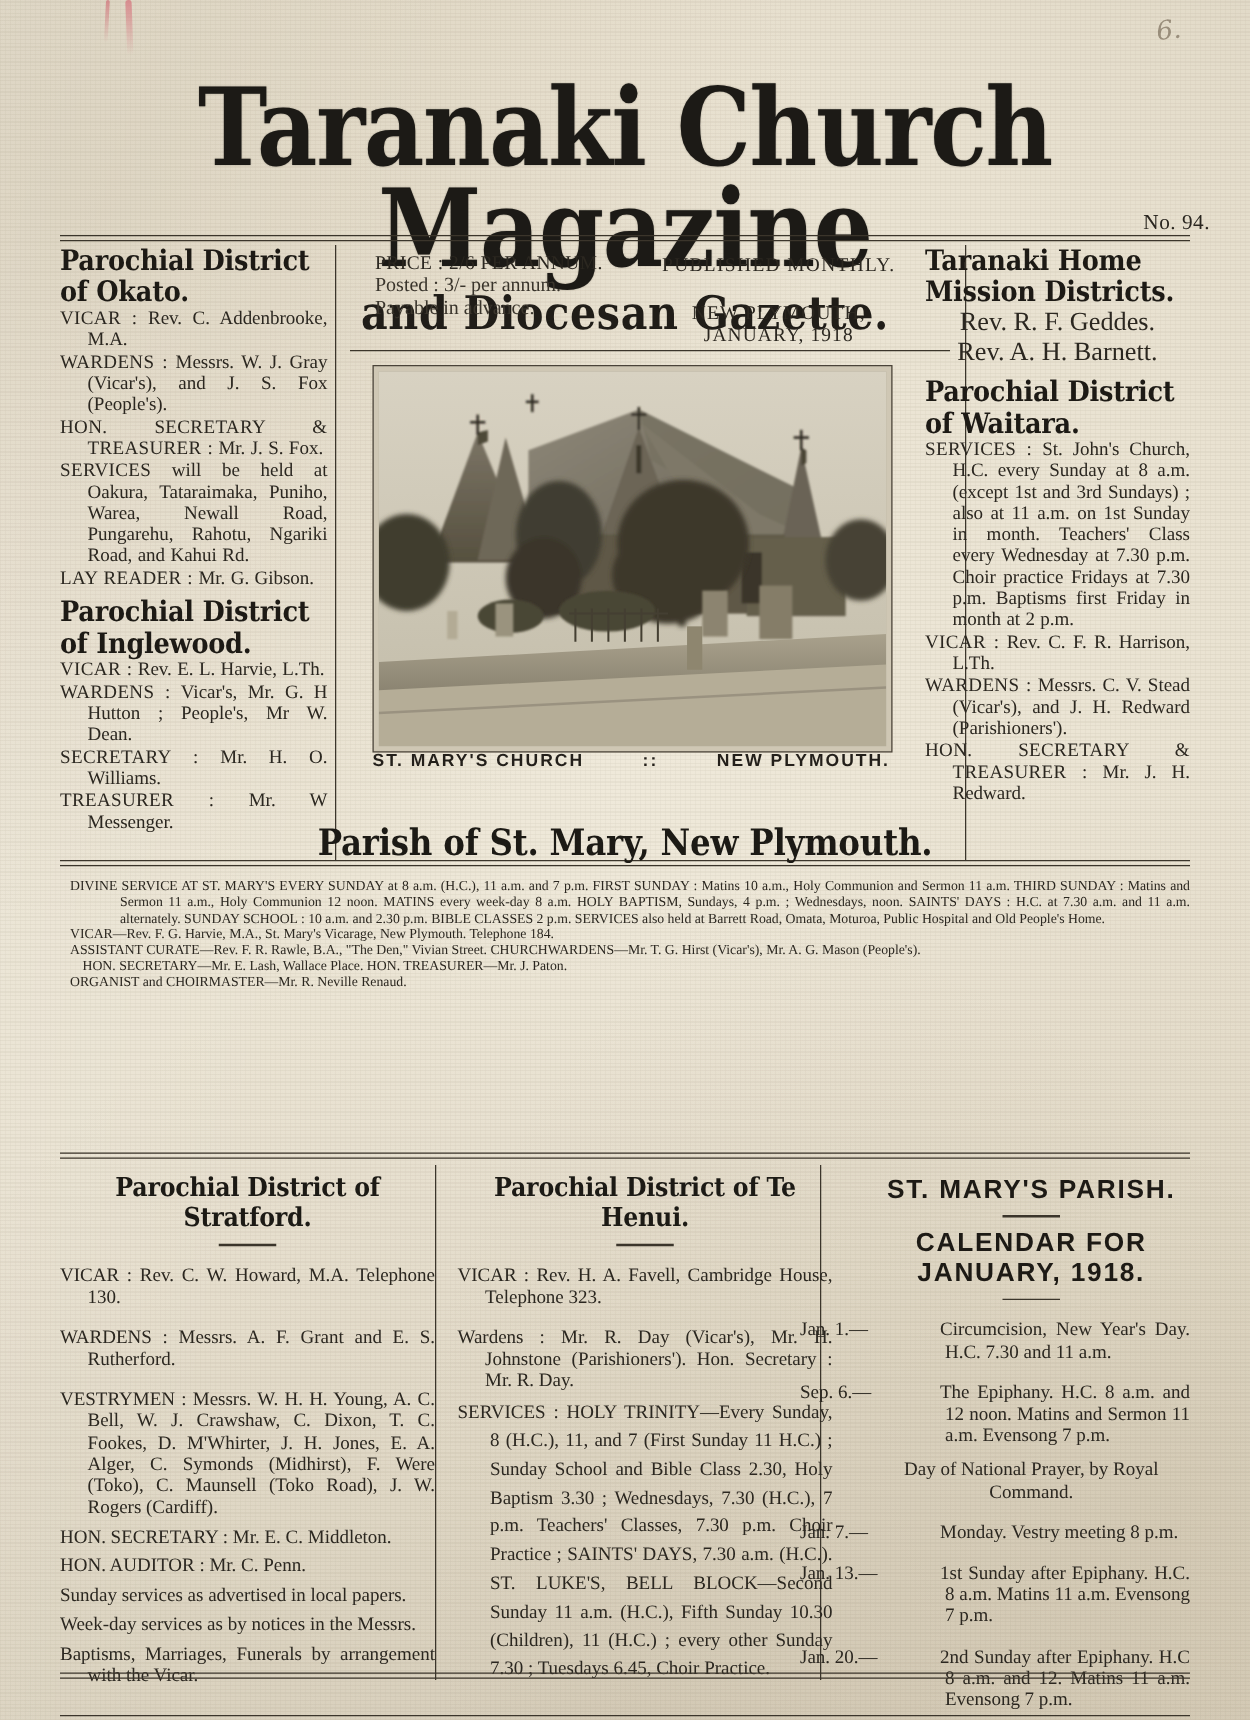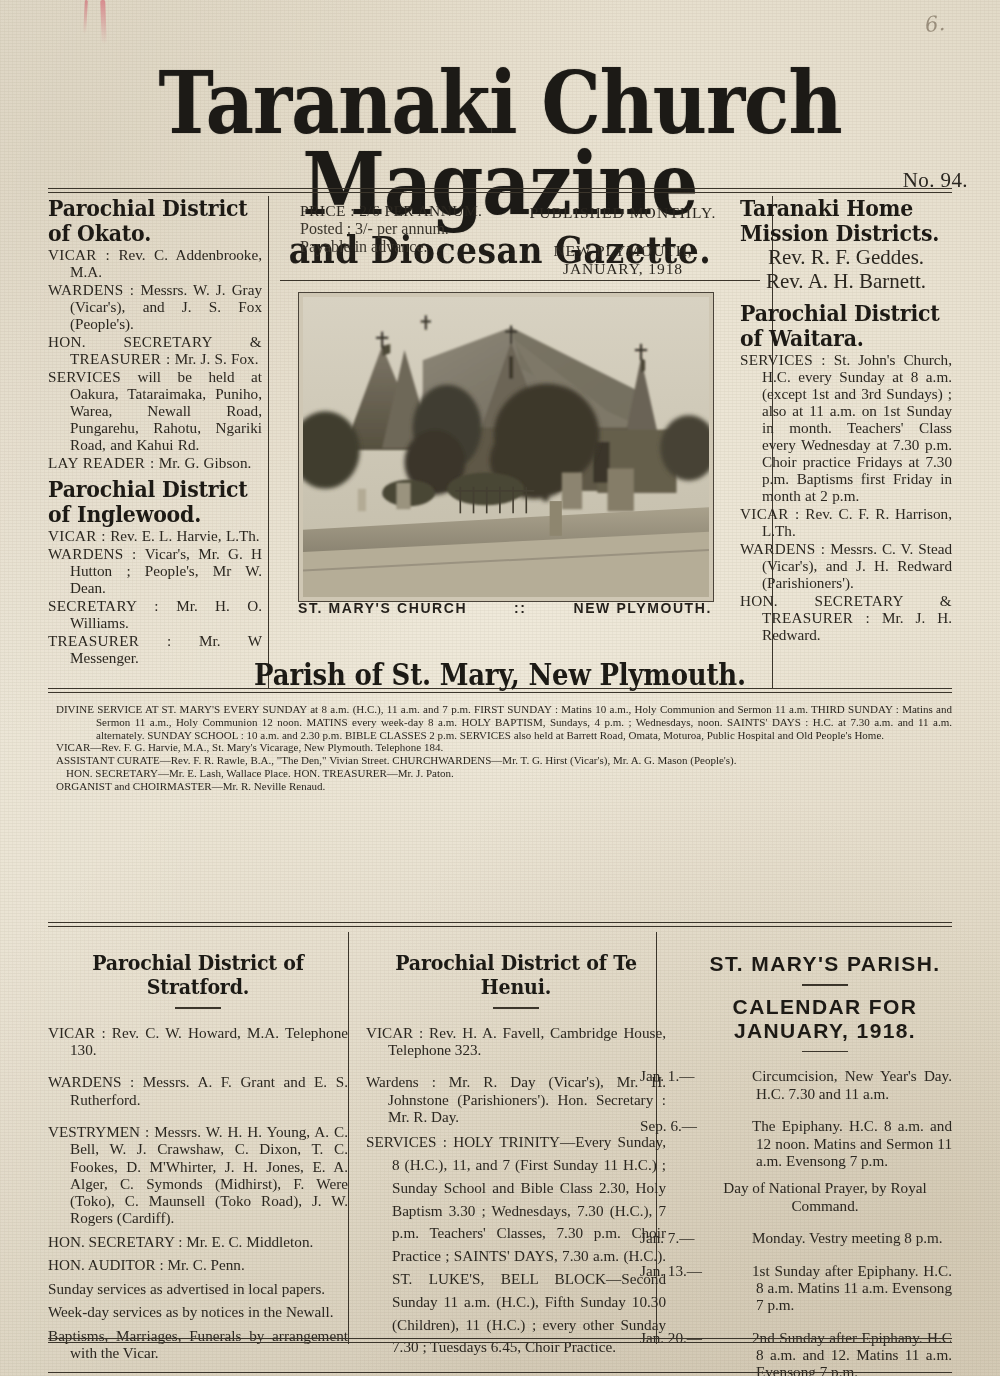--- a/index.html
+++ b/index.html
@@ -60,21 +60,21 @@
     text-shadow:0 0 1px rgba(40,35,28,.5);
   }
   .mast-sub{
     font-family:"DejaVu Serif",serif;font-weight:bold;
     font-size:33px;margin-top:30px;color:#201d18;
     transform:scaleY(1.12);
     letter-spacing:.5px;
   }
   .issue-no{
     position:absolute;right:32px;top:168px;
-    font-family:"Liberation Serif",serif;font-size:21px;color:#2a2620;
+    font-family:"Liberation Serif",serif;font-size:17px;color:#2a2620;
     letter-spacing:.4px;
   }
 
   
   .rule-dbl{position:absolute;background:transparent;}
   .rule-dbl:before,.rule-dbl:after{
     content:"";position:absolute;left:0;right:0;height:1.4px;background:#3b352b;
   }
   .rule-dbl:before{top:0;}
   .rule-dbl:after{top:4px;}
@@ -137,21 +137,21 @@
   }
   .svc-para{
     font-family:"Liberation Serif",serif;font-size:11px;line-height:1.165;
     text-align:justify;margin:0 0 0 0;padding-left:28px;text-indent:-20px;
   }
   .svc-para.ind{padding-left:48px;text-indent:-40px;}
   .svc-para.ctr{text-align:left;padding-left:38px;text-indent:-20px;}
 
   
   .band3{position:absolute;left:48px;top:936px;width:904px;height:410px;}
-  .b3col{position:absolute;top:16px;}
+  .b3col{position:absolute;top:4px;}
   .b3-l{left:0;width:300px;}
   .b3-c{left:318px;width:300px;}
   .b3-r{left:650px;width:254px;}
   .b3head{
     font-family:"DejaVu Serif",serif;font-weight:bold;font-size:19px;
     text-align:center;color:#1c1a15;transform:scaleY(1.1);letter-spacing:-.2px;
   }
   .b3head-sans{
     font-family:"Liberation Sans",sans-serif;font-weight:bold;font-size:21px;
     text-align:center;letter-spacing:1.4px;color:#1d1a15;
@@ -380,21 +380,21 @@
 
     <div class="b3col b3-l">
       <div class="b3head">Parochial District of Stratford.</div>
       <div class="minirule"></div>
       <p class="b3entry"><span>VICAR :</span><span> Rev. C. W. Howard, M.A. Telephone 130.</span></p>
       <p class="b3entry"><span>WARDENS :</span><span> Messrs. A. F. Grant and E. S. Rutherford.</span></p>
       <p class="b3entry"><span>VESTRYMEN :</span><span> Messrs. W. H. H. Young, A. C. Bell, W. J. Crawshaw, C. Dixon, T. C. Fookes, D. M'Whirter, J. H. Jones, E. A. Alger, C. Symonds (Midhirst), F. Were (Toko), C. Maunsell (Toko Road), J. W. Rogers (Cardiff).</span></p>
       <p class="b3entry" style="margin-top:6px;"><span>HON. SECRETARY :</span><span> Mr. E. C. Middleton.</span></p>
       <p class="b3entry" style="margin-top:6px;"><span>HON. AUDITOR :</span><span> Mr. C. Penn.</span></p>
       <p class="b3entry" style="margin-top:7px;">Sunday services as advertised in local papers.</p>
-      <p class="b3entry" style="margin-top:6px;">Week-day services as by notices in the Newall.</p>
+      <p class="b3entry" style="margin-top:6px;">Week-day services as by notices in the Messrs.</p>
       <p class="b3entry" style="margin-top:6px;">Baptisms, Marriages, Funerals by arrangement with the Vicar.</p>
     </div>
 
     <div class="b3col b3-c">
       <div class="b3head">Parochial District of Te Henui.</div>
       <div class="minirule"></div>
       <p class="b3entry"><span>VICAR :</span><span> Rev. H. A. Favell, Cambridge House, Telephone 323.</span></p>
       <p class="b3entry"><span>Wardens :</span><span> Mr. R. Day (Vicar's), Mr. H. Johnstone (Parishioners'). Hon. Secretary : Mr. R. Day.</span></p>
       <p class="b3entry loose" style="margin-top:6px;padding-left:26px;text-indent:-26px;">SERVICES : HOLY TRINITY—Every Sunday, 8 (H.C.), 11, and 7 (First Sunday 11 H.C.) ; Sunday School and Bible Class 2.30, Holy Baptism 3.30 ; Wednesdays, 7.30 (H.C.), 7 p.m. Teachers' Classes, 7.30 p.m. Choir Practice ; SAINTS' DAYS, 7.30 a.m. (H.C.). ST. LUKE'S, BELL BLOCK—Second Sunday 11 a.m. (H.C.), Fifth Sunday 10.30 (Children), 11 (H.C.) ; every other Sunday 7.30 ; Tuesdays 6.45, Choir Practice.</p>
     </div>

